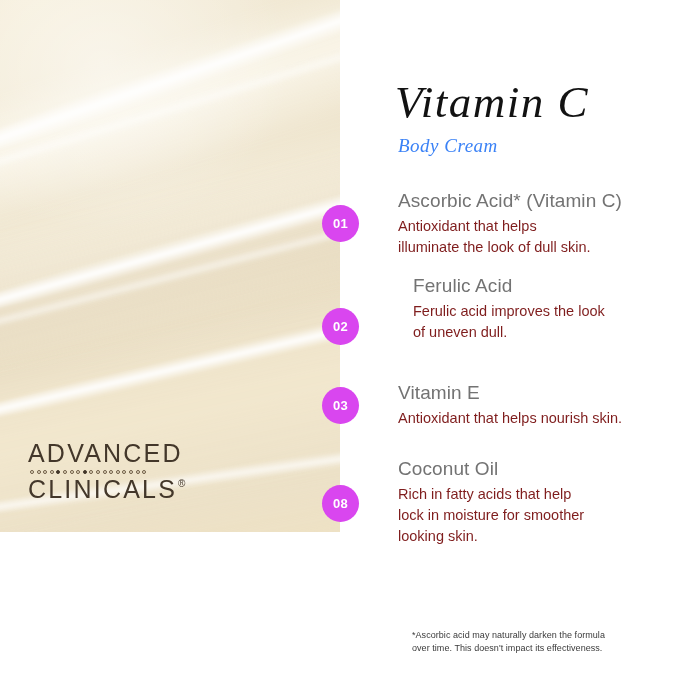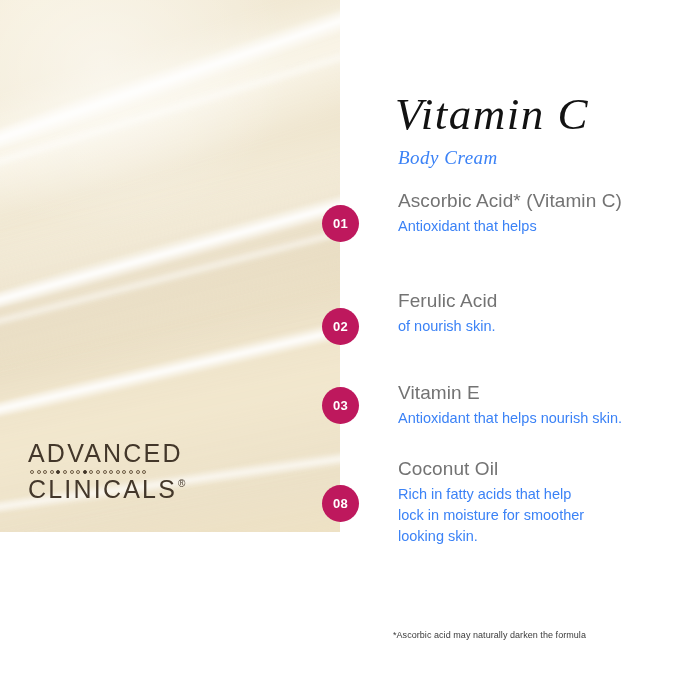--- a/index.html
+++ b/index.html
@@ -120,21 +120,21 @@
     box-sizing: border-box;
   }
   .logo-dots i.filled { background: #43372a; border-color: #43372a; }
   .logo-line2 { display: flex; align-items: flex-start; }
   .logo-reg { font-size: 10px; margin-top: 2px; margin-left: 1px; }
 
   
   #panel {
     position: absolute;
     left: 340px;
-    top: 12px;
+    top: 0;
     width: 339px;
     height: 553px;
     background: #ffffff;
   }
   #title {
     position: absolute;
     left: 55px;
     top: 80px;
     font-family: "Liberation Serif", serif;
     font-style: italic;
@@ -154,21 +154,21 @@
     letter-spacing: .5px;
     color: #3b82f6;
     line-height: 1;
   }
 
   
   .badge {
     position: absolute;
     width: 37px; height: 37px;
     border-radius: 50%;
-    background: #be185d;
+    background: #d946ef;
     color: #ffffff;
     font-size: 13px;
     font-weight: 700;
     letter-spacing: .3px;
     display: flex;
     align-items: center;
     justify-content: center;
     z-index: 5;
   }
 
@@ -181,37 +181,37 @@
   .item-title {
     font-size: 19px;
     color: #737373;
     letter-spacing: .1px;
     line-height: 1.18;
     margin-bottom: 4px;
     white-space: nowrap;
   }
   .item-body {
     font-size: 14.5px;
-    color: #3b82f6;
+    color: #7f1d1d;
     line-height: 1.42;
   }
   .item-body span { display: block; white-space: nowrap; }
 
   
   #footnote {
     position: absolute;
     left: 393px;
     top: 629px;
     width: 240px;
     font-size: 9px;
     line-height: 1.45;
     color: #3a3a3a;
     letter-spacing: .05px;
   }
-  #footnote span { display: block; }
+  #footnote span { display: block; margin-left: 19px; }
 </style>
 </head>
 <body>
 
 <div id="page">
 
   <div id="photo">
     <div class="cream-base"></div>
     <div class="band b1"></div>
     <div class="band b2"></div>
@@ -265,27 +265,29 @@
 
   <div class="badge" style="left:322px; top:205px;">01</div>
   <div class="badge" style="left:322px; top:308px;">02</div>
   <div class="badge" style="left:322px; top:387px;">03</div>
   <div class="badge" style="left:322px; top:485px;">08</div>
 
   <div class="item" style="top:190px;">
     <div class="item-title">Ascorbic Acid* (Vitamin C)</div>
     <div class="item-body">
       <span>Antioxidant that helps</span>
-    </div>
-  </div>
-
-  <div class="item" style="top:290px;">
+      <span>illuminate the look of dull skin.</span>
+    </div>
+  </div>
+
+  <div class="item" style="top:275px;margin-left:15px;">
     <div class="item-title">Ferulic Acid</div>
     <div class="item-body">
-      <span>of nourish skin.</span>
+      <span>Ferulic acid improves the look</span>
+      <span>of uneven dull.</span>
     </div>
   </div>
 
   <div class="item" style="top:458px;">
     <div class="item-title">Coconut Oil</div>
     <div class="item-body">
       <span>Rich in fatty acids that help</span>
       <span>lock in moisture for smoother</span>
       <span>looking skin.</span>
     </div>
@@ -293,15 +295,16 @@
 
   <div class="item" style="top:382px;">
     <div class="item-title">Vitamin E</div>
     <div class="item-body">
       <span>Antioxidant that helps nourish skin.</span>
     </div>
   </div>
 
   <div id="footnote">
     <span>*Ascorbic acid may naturally darken the formula</span>
+    <span>over time. This doesn't impact its effectiveness.</span>
   </div>
 
 </div>
 
 </body></html>

